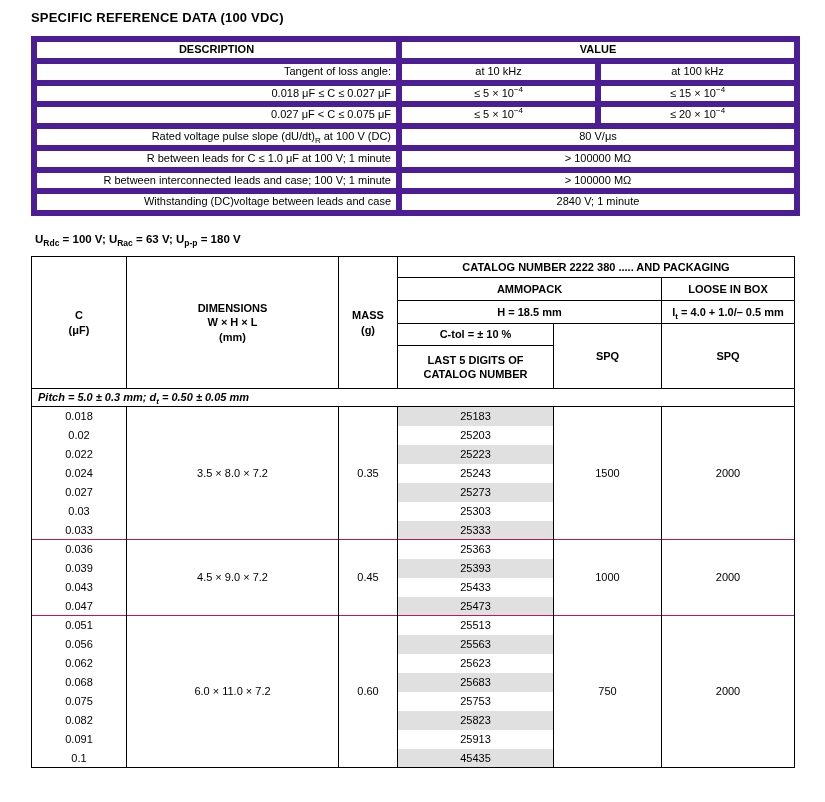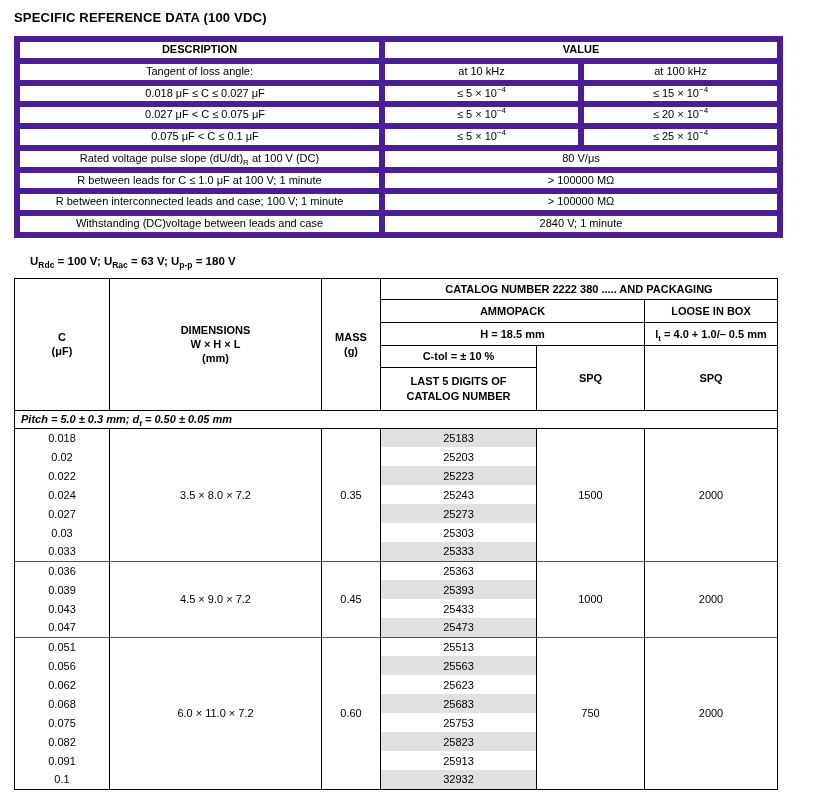--- a/index.html
+++ b/index.html
@@ -2,37 +2,37 @@
 <html style="--shade: #e0e0e0;"><head>
 <meta charset="utf-8">
 <style>
   :root { --shade: #e0e0e0; }
   * { box-sizing: border-box; }
   html, body { margin: 0; padding: 0; }
   body {
     width: 825px; height: 802px; background: #ffffff; color: #000000;
     font-family: "Liberation Sans", "DejaVu Sans", sans-serif;
   }
-  .page { padding: 10px 31px 0 14px; }
+  .page { padding: 10px 31px 0 31px; }
   .doc-title { font-size: 13px; font-weight: bold; margin: 0 0 11px 0; letter-spacing: 0.2px; }
 
   table { border-collapse: collapse; table-layout: fixed; width: 763px; font-size: 11px; }
 
   sup { font-size: 8px; vertical-align: super; line-height: 0; }
   sub { font-size: 8px; vertical-align: sub; line-height: 0; }
 
   
   .ref-table { border: 1px solid #000; }
   .ref-table th, .ref-table td { border: 6px solid #4c1d95; padding: 1px 5px; height: 18px; line-height: 1.25; }
   .ref-table th { font-weight: bold; text-align: center; height: 21px; }
-  .ref-table .lbl { text-align: center; }
+  .ref-table .lbl { text-align: right; }
   .ref-table .indent { padding-left: 16px; }
   .ref-table .val { text-align: center; }
 
-  .voltage-line { font-size: 11.5px; font-weight: bold; margin: 17px 0 11px 16px; }
+  .voltage-line { font-size: 11.5px; font-weight: bold; margin: 17px 0 11px 4px; }
   .voltage-line sub { font-size: 8.5px; }
 
   
   .catalog-table { border: 1px solid #000; }
   .catalog-table td { border-left: 1px solid #000; border-right: 1px solid #000; padding: 1px 4px; text-align: center; line-height: 1.3; vertical-align: middle; }
   .catalog-table thead td { border: 1px solid #000; font-weight: bold; }
   .catalog-table thead tr.h-a { height: 21px; }
   .catalog-table thead tr.h-b { height: 23px; }
   .catalog-table thead tr.h-c { height: 23px; }
   .catalog-table thead tr.h-d { height: 22px; }
@@ -69,25 +69,20 @@
       <td class="lbl indent">0.018 μF ≤ C ≤ 0.027 μF</td>
       <td class="val"><span>≤ 5 × 10</span><sup>−4</sup></td>
       <td class="val"><span>≤ 15 × 10</span><sup>−4</sup></td>
     </tr>
     <tr>
       <td class="lbl indent">0.027 μF &lt; C ≤ 0.075 μF</td>
       <td class="val"><span>≤ 5 × 10</span><sup>−4</sup></td>
       <td class="val"><span>≤ 20 × 10</span><sup>−4</sup></td>
     </tr>
     <tr>
-      <td class="lbl indent">0.075 μF &lt; C ≤ 0.1 μF</td>
-      <td class="val"><span>≤ 5 × 10</span><sup>−4</sup></td>
-      <td class="val"><span>≤ 25 × 10</span><sup>−4</sup></td>
-    </tr>
-    <tr>
       <td class="lbl"><span>Rated voltage pulse slope (dU/dt)</span><sub>R</sub><span> at 100 V (DC)</span></td>
       <td class="val" colspan="2">80 V/μs</td>
     </tr>
     <tr>
       <td class="lbl">R between leads for C ≤ 1.0 μF at 100 V; 1 minute</td>
       <td class="val" colspan="2">&gt; 100000 MΩ</td>
     </tr>
     <tr>
       <td class="lbl">R between interconnected leads and case; 100 V; 1 minute</td>
       <td class="val" colspan="2">&gt; 100000 MΩ</td>
@@ -235,18 +230,18 @@
       <tr>
         <td class="c-cell">0.082</td>
         <td class="code-cell">25823</td>
       </tr>
       <tr>
         <td class="c-cell">0.091</td>
         <td class="code-cell">25913</td>
       </tr>
       <tr>
         <td class="c-cell">0.1</td>
-        <td class="code-cell">32932</td>
+        <td class="code-cell">45435</td>
       </tr>
     </tbody>
   </table>
 
 </div>
 
 </body></html>

